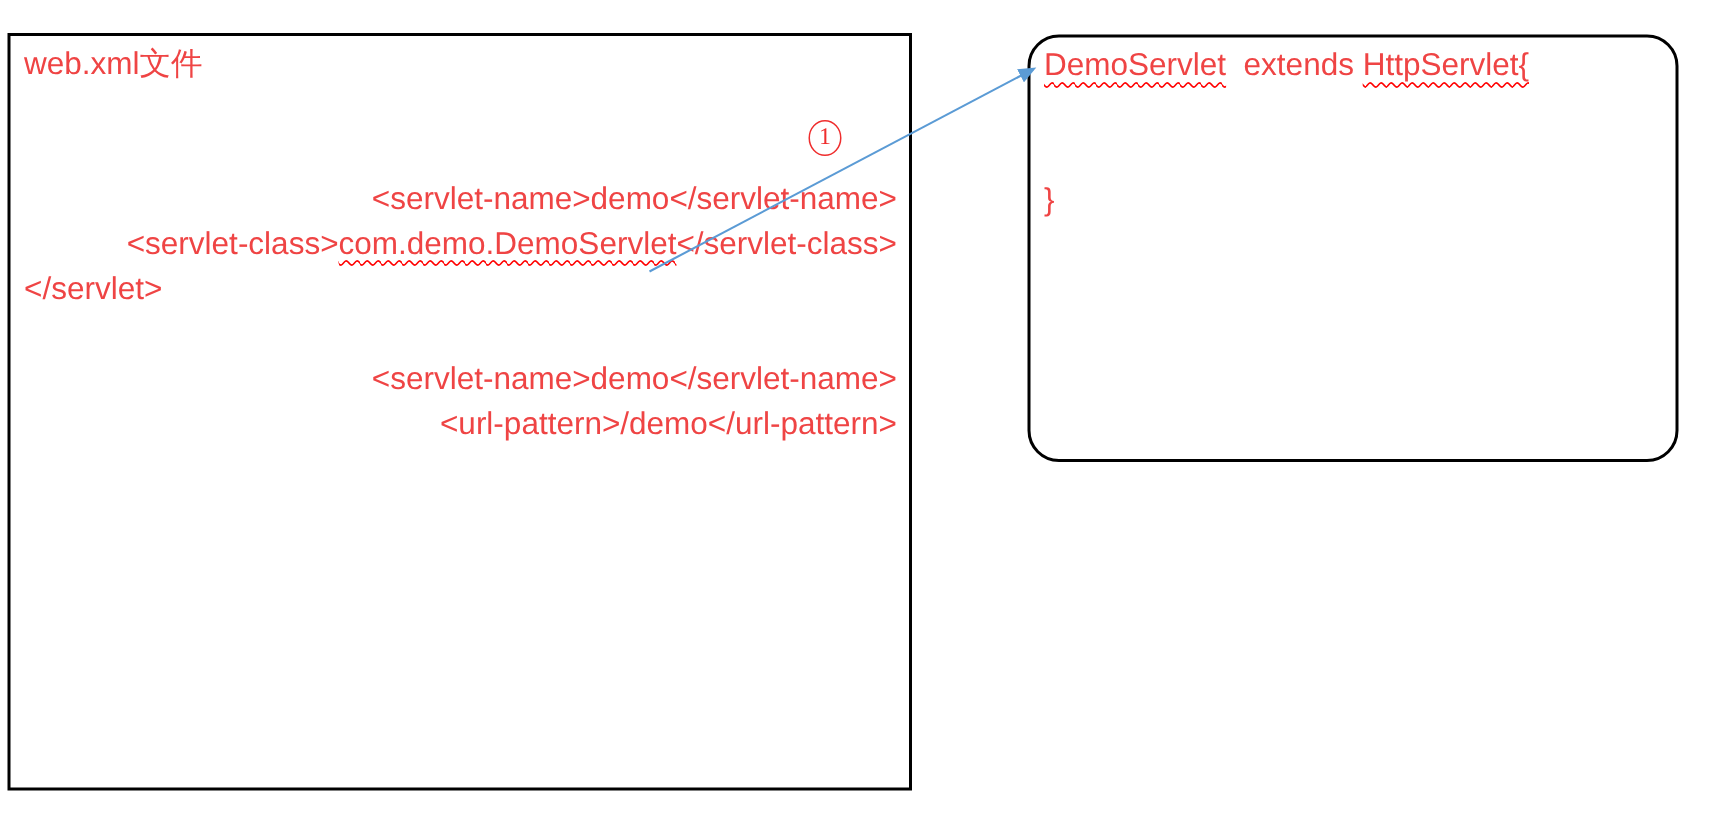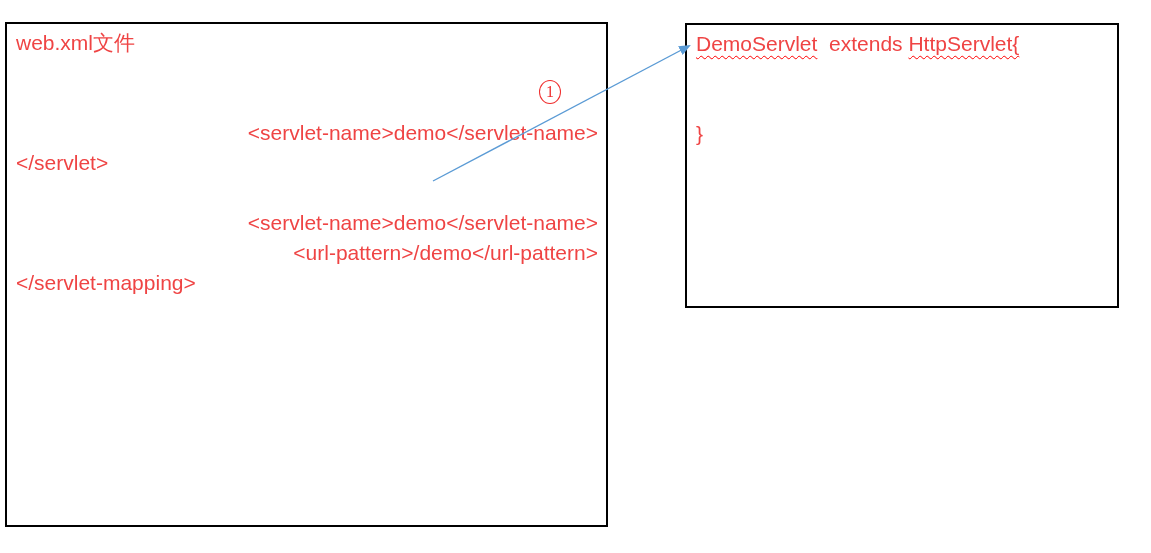--- a/index.html
+++ b/index.html
@@ -14,21 +14,21 @@
     position: absolute;
     background: #ffffff;
     border: 2px solid #000000;
   }
   #left-box {
     left: 5px; top: 22px;
     width: 603px; height: 505px;
   }
   #right-box {
     left: 685px; top: 23px;
-    width: 434px; height: 285px;
+    width: 434px; height: 285px; border-radius: 21px;
   }
   .code {
     padding: 4px 8px 0 9px;
     font-size: 21px;
     line-height: 30px;
     color: #ef4444;
   }
   .code-line { white-space: pre; min-height: 30px; }
   .code-line.indent-1 { padding-left: 25px; text-align: right; }
   .squiggle {
@@ -61,25 +61,25 @@
 </style>
 </head>
 <body>
 
 <div class="box" id="left-box">
   <div class="code">
       <div class="code-line"><span>web.xml文件</span></div>
       <div class="code-line">&nbsp;</div>
       <div class="code-line">&nbsp;</div>
       <div class="code-line indent-1"><span>&lt;servlet-name&gt;demo&lt;/servlet-name&gt;</span></div>
+      <div class="code-line indent-1"><span>&lt;servlet-class&gt;</span><span class="squiggle">com.demo.DemoServlet</span><span>&lt;/servlet-class&gt;</span></div>
       <div class="code-line"><span>&lt;/servlet&gt;</span></div>
       <div class="code-line">&nbsp;</div>
       <div class="code-line indent-1"><span>&lt;servlet-name&gt;demo&lt;/servlet-name&gt;</span></div>
       <div class="code-line indent-1"><span>&lt;url-pattern&gt;/demo&lt;/url-pattern&gt;</span></div>
-      <div class="code-line"><span>&lt;/servlet-mapping&gt;</span></div>
     </div>
 </div>
 
 <div class="box" id="right-box">
   <div class="code">
       <div class="code-line"><span class="squiggle">DemoServlet</span><span>  extends </span><span class="squiggle">HttpServlet{</span></div>
       <div class="code-line">&nbsp;</div>
       <div class="code-line">&nbsp;</div>
       <div class="code-line"><span>}</span></div>
     </div>

